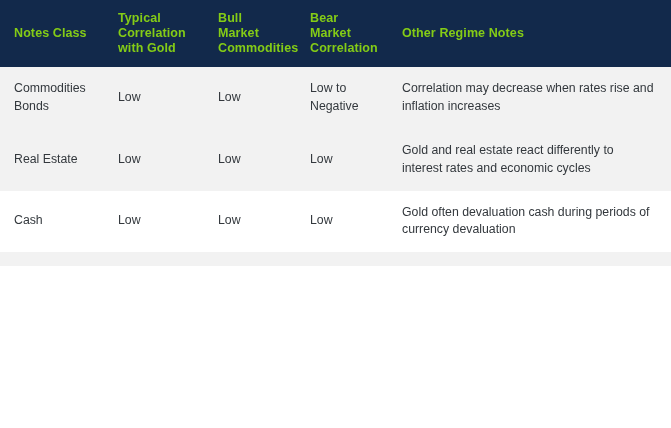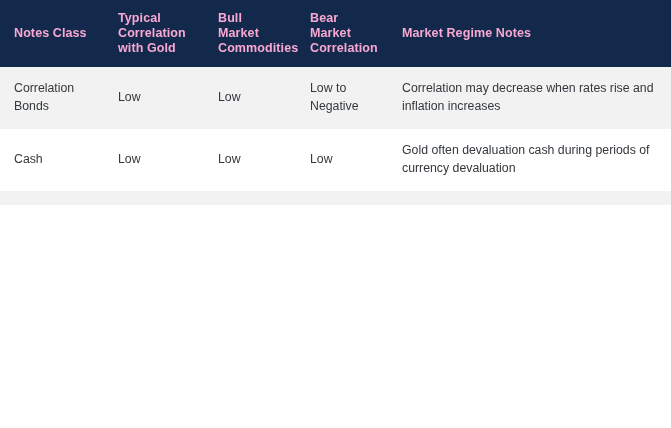--- a/index.html
+++ b/index.html
@@ -19,21 +19,21 @@
     box-sizing: border-box;
     padding: 0;
   }
   table.regime-table {
     border-collapse: collapse;
     width: 671px;
     table-layout: fixed;
   }
   table.regime-table thead th {
     background: #12294b;
-    color: #f9a8d4;
+    color: #84cc16;
     font-size: 12.5px;
     font-weight: bold;
     text-align: left;
     padding: 11px 14px 12px 14px;
     line-height: 1.18;
     vertical-align: middle;
     letter-spacing: 0.1px;
   }
   table.regime-table tbody td {
     font-size: 12.3px;
@@ -71,30 +71,37 @@
       <col class="c2">
       <col class="c3">
       <col class="c4">
     </colgroup>
     <thead>
       <tr>
         <th>Notes Class</th>
         <th>Typical Correlation with Gold</th>
         <th>Bull Market Commodities</th>
         <th>Bear Market Correlation</th>
-        <th>Market Regime Notes</th>
+        <th>Other Regime Notes</th>
       </tr>
     </thead>
     <tbody>
       <tr class="even">
-        <td>Correlation Bonds</td>
+        <td>Commodities Bonds</td>
         <td>Low</td>
         <td>Low</td>
         <td>Low to Negative</td>
         <td>Correlation may decrease when rates rise and inflation increases</td>
+      </tr>
+      <tr class="even">
+        <td>Real Estate</td>
+        <td>Low</td>
+        <td>Low</td>
+        <td>Low</td>
+        <td>Gold and real estate react differently to interest rates and economic cycles</td>
       </tr>
       <tr class="odd">
         <td>Cash</td>
         <td>Low</td>
         <td>Low</td>
         <td>Low</td>
         <td>Gold often devaluation cash during periods of currency devaluation</td>
       </tr>
       <tr class="spacer-row">
         <td colspan="5"></td>

